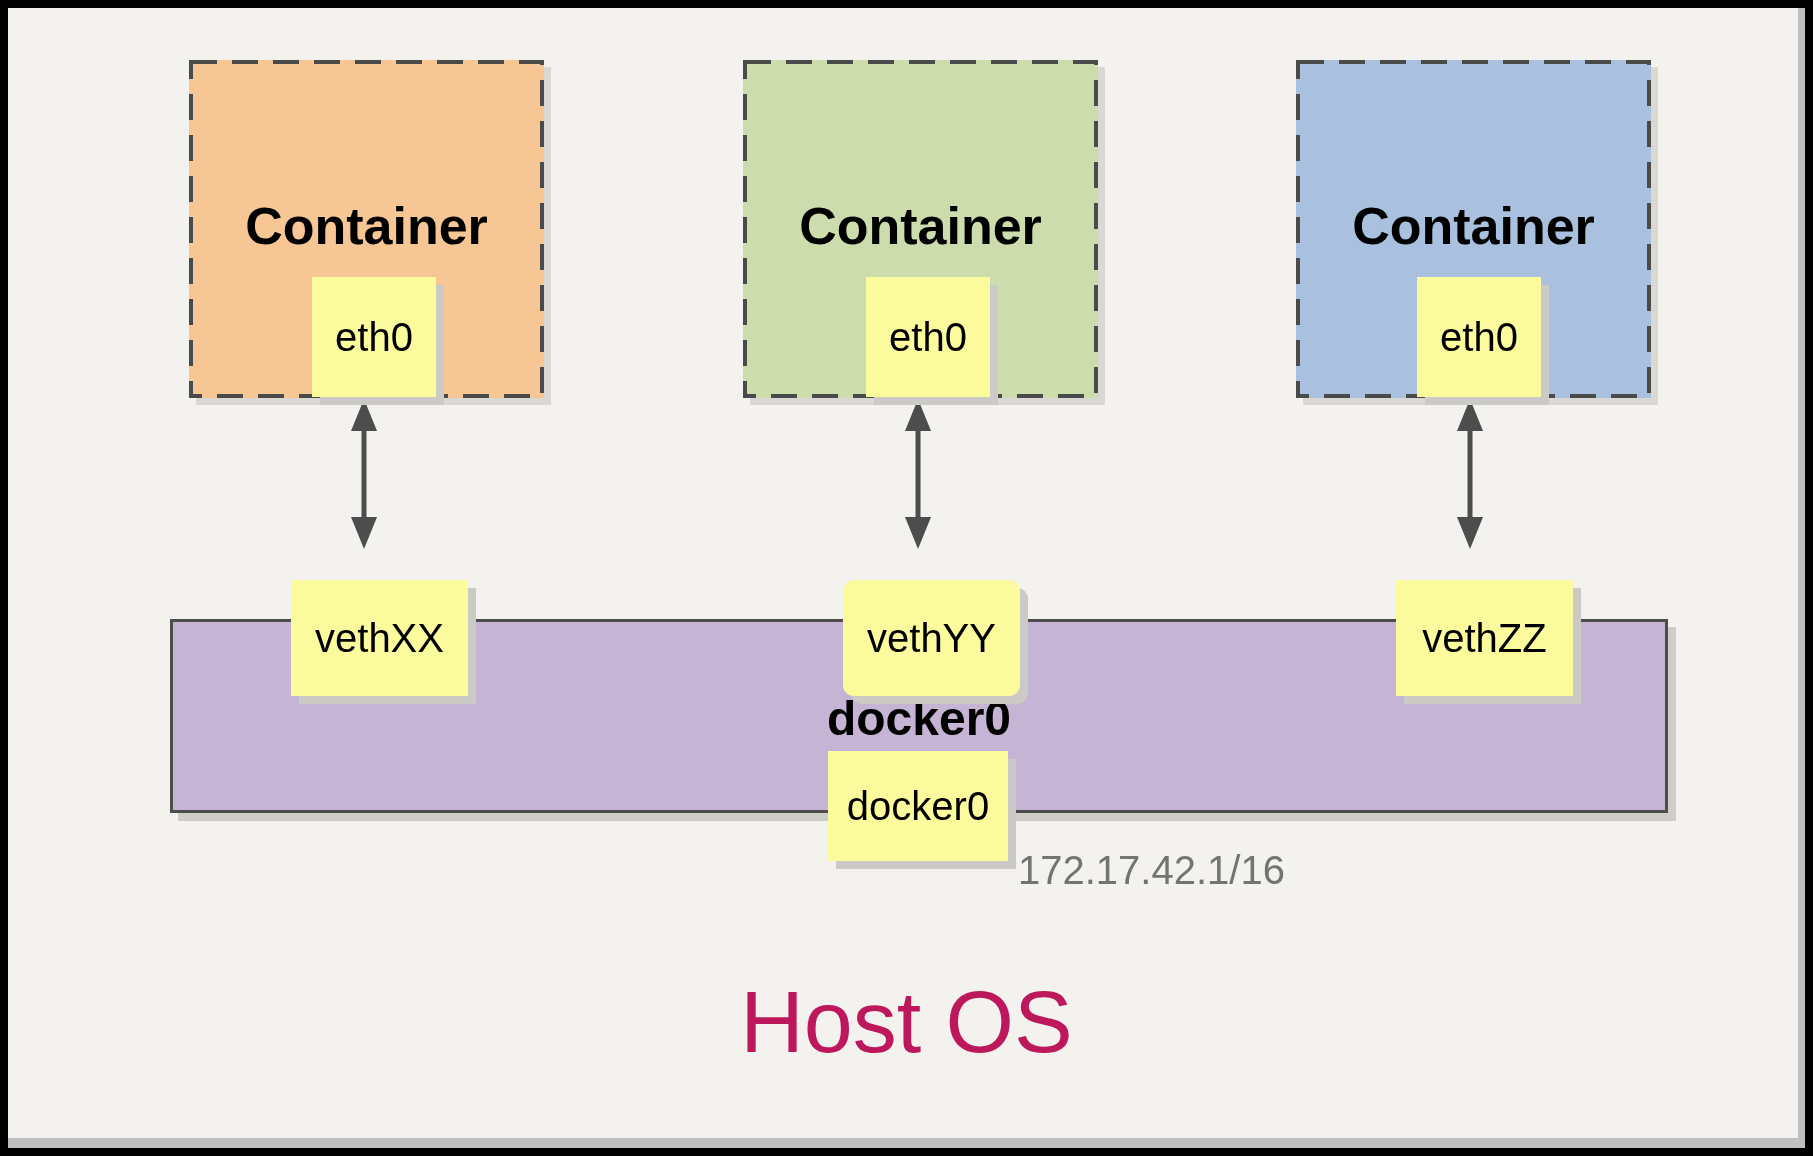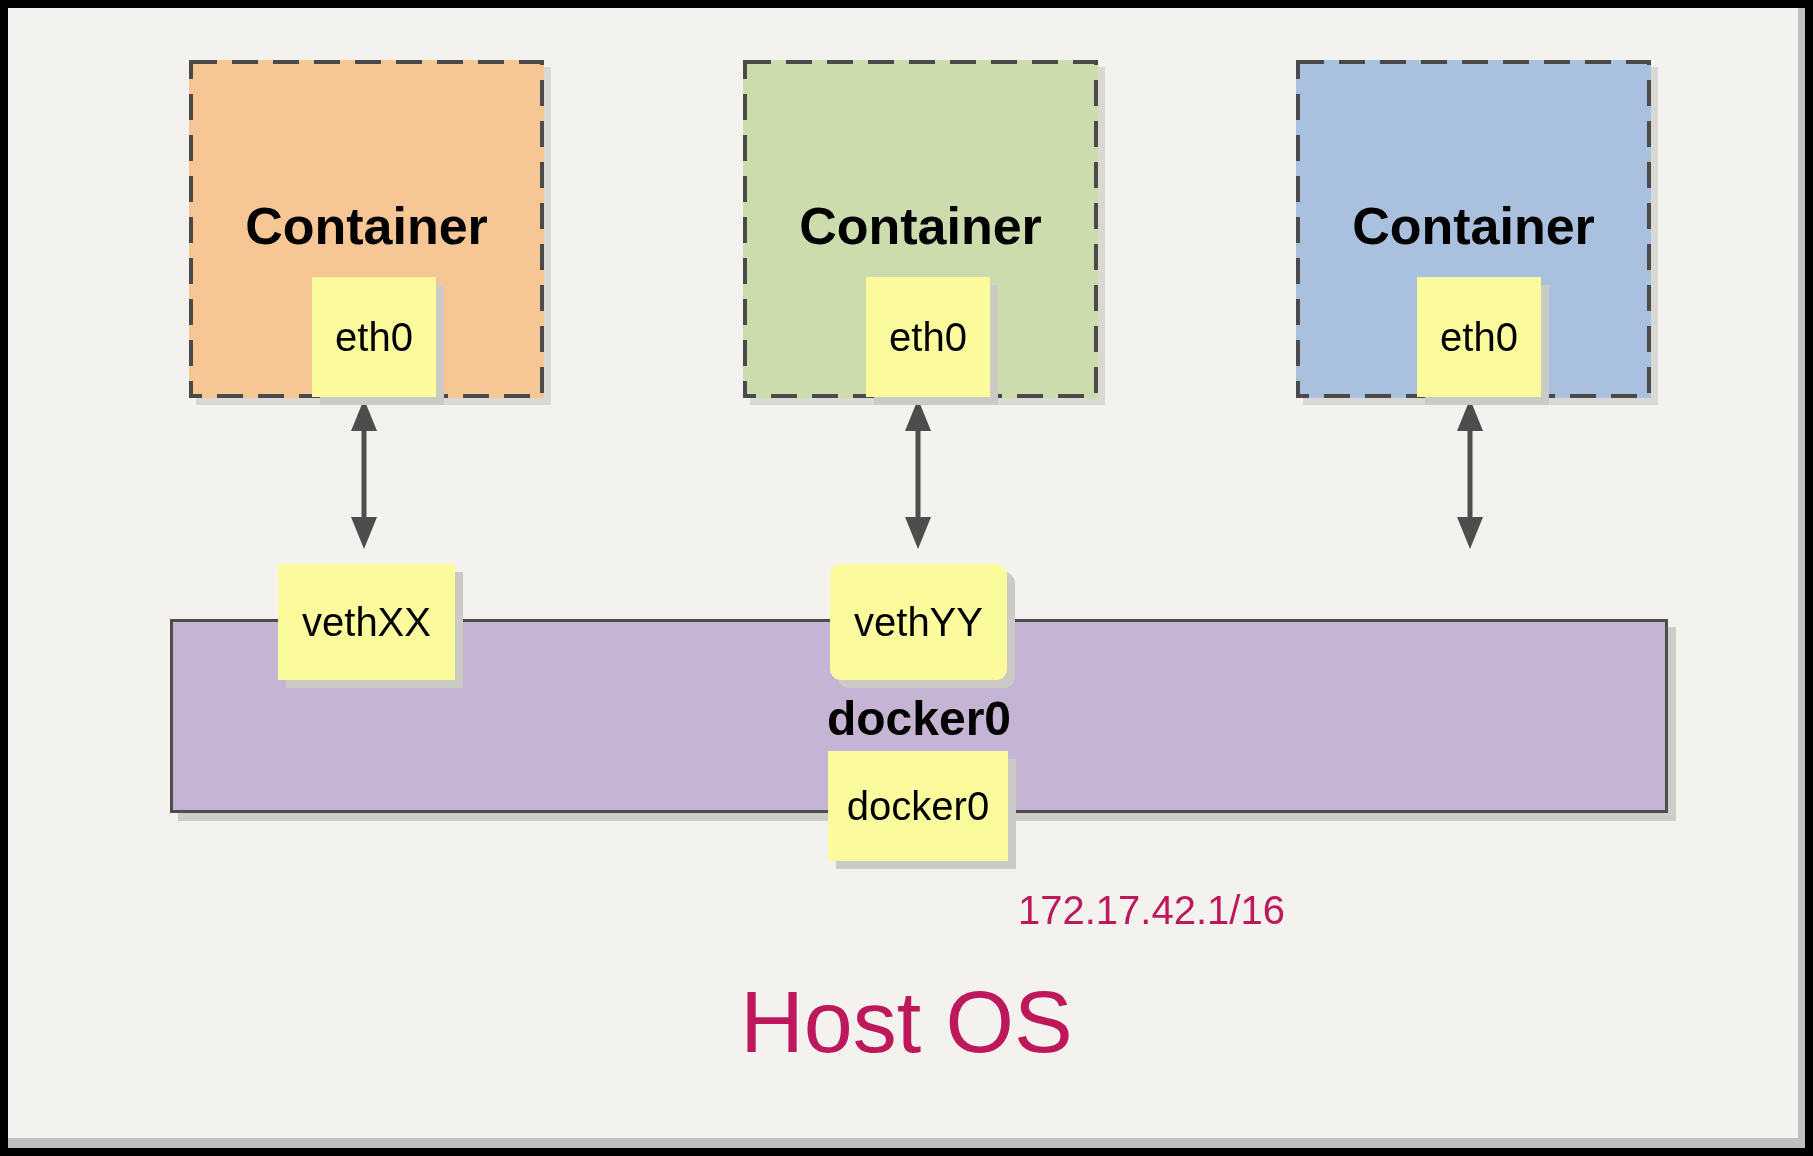--- a/index.html
+++ b/index.html
@@ -36,21 +36,21 @@
   .note{
     position:absolute;
     box-shadow:8px 8px 0 0 #CCCAC5;
     display:flex;align-items:center;justify-content:center;
     font-size:40px;color:#000;z-index:3;
   }
   .eth-note{width:124px;height:120px;top:269px;}
   .eth-note.c1{left:304px;}
   .eth-note.c2{left:858px;}
   .eth-note.c3{left:1409px;}
-  .veth-note{width:177px;height:116px;top:556px;}
+  .veth-note{width:177px;height:116px;top:572px;margin-left:13px;}
   .veth-note.c1{left:270px;}
   .veth-note.c2{left:822px;border-radius:11px;}
   .veth-note.c3{left:1375px;}
   .bridge-if-note{width:180px;height:110px;top:743px;left:820px;}
   
   .link-arrow{
     position:absolute;top:390px;width:36px;height:152px;color:#4D4D4D;z-index:2;
   }
   .link-arrow.c1{left:338px;}
   .link-arrow.c2{left:892px;}
@@ -61,21 +61,21 @@
     border:3px solid #4D4D4D;box-sizing:border-box;
     box-shadow:8px 8px 0 0 #CFCDC8;z-index:1;
   }
   .bridge-label{
     position:absolute;left:162px;top:686px;width:1498px;
     text-align:center;font-size:48px;font-weight:bold;color:#000;
     line-height:50px;z-index:2;
   }
   .bridge-ip{
     position:absolute;left:1010px;top:840px;
-    font-size:40px;color:#be185d;line-height:44px;z-index:3;margin-top:40px;
+    font-size:40px;color:#737373;line-height:44px;z-index:3;
   }
   .host-label{
     position:absolute;left:0;top:968px;width:100%;
     text-align:center;font-size:88px;color:#be185d;line-height:92px;
   }
 </style>
 </head>
 <body>
 
 <div class="frame">
@@ -130,20 +130,23 @@
 
     <div class="bridge-bar" style="background-color: rgb(197, 180, 211);"></div>
     <div class="bridge-label">docker0</div>
 
     <div class="note veth-note c1" style="background-color: rgb(251, 251, 158);">
       <span>vethXX</span>
     </div>
     <div class="note veth-note c2" style="background-color: rgb(251, 251, 158);">
       <span>vethYY</span>
     </div>
+    <div class="note veth-note c3" style="background-color: rgb(251, 251, 158);">
+      <span>vethZZ</span>
+    </div>
 
     <div class="note bridge-if-note" style="background-color: rgb(251, 251, 158);">
       <span>docker0</span>
     </div>
     <div class="bridge-ip">172.17.42.1/16</div>
 
     <div class="host-label">Host OS</div>
 
   </div>
 </div>

